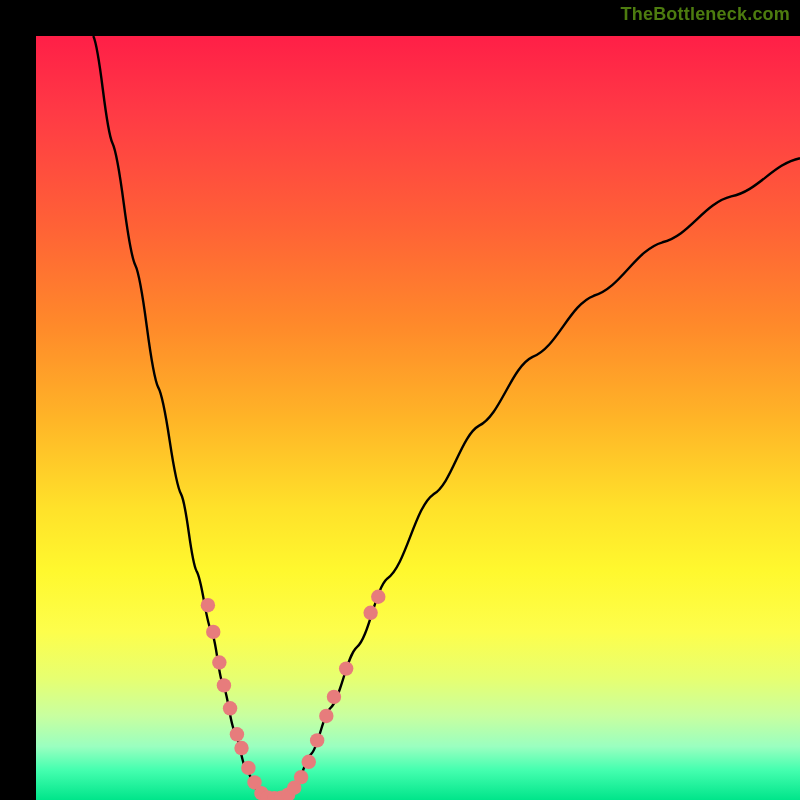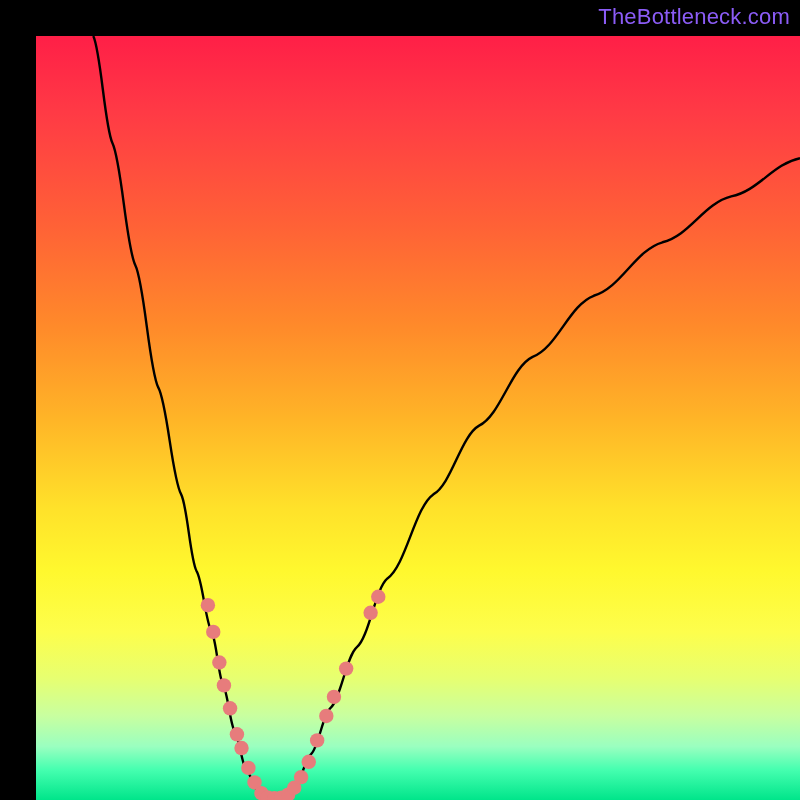--- a/index.html
+++ b/index.html
@@ -39,23 +39,23 @@
       #c8ffa0 89%,
       #9affc0 93%,
       #46ffb0 96%,
       #00e58a 100%
     );
   }
   .watermark {
     position: absolute;
     top: 4px;
     right: 10px;
-    color: #8b5cf6;
-    font-size: 22px;
-    font-weight: 400;
+    color: #4d7c0f;
+    font-size: 18px;
+    font-weight: 700;
     letter-spacing: 0.2px;
     user-select: none;
   }
   svg.curve {
     position: absolute;
     left: 0;
     top: 0;
     width: 764px;
     height: 764px;
     overflow: visible;

